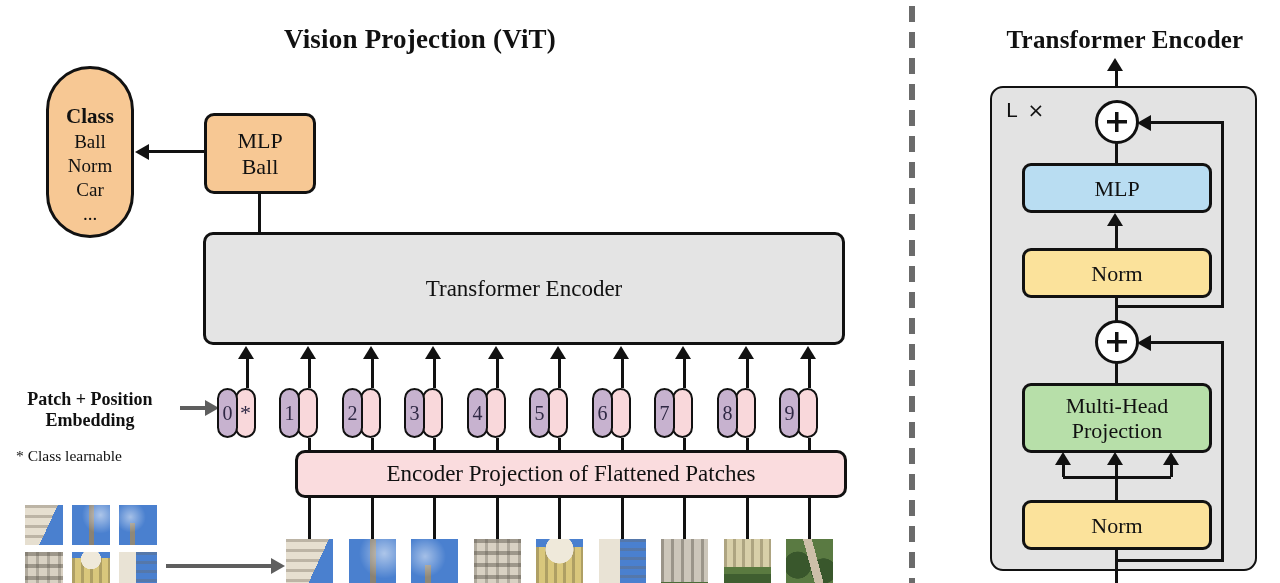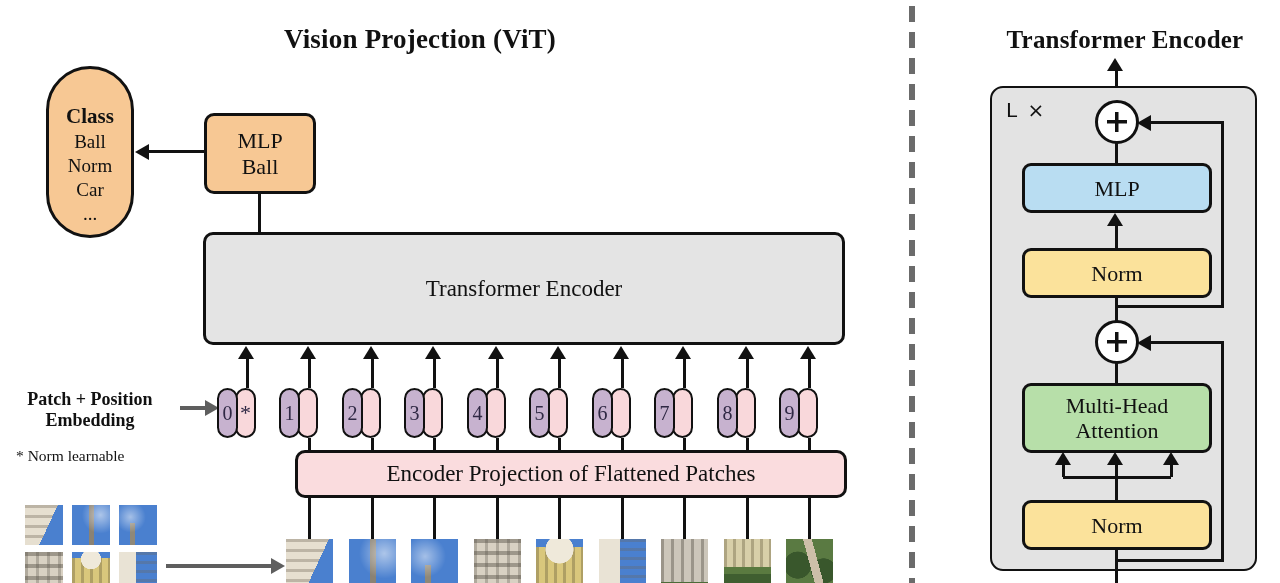--- a/index.html
+++ b/index.html
@@ -216,21 +216,21 @@
 
 <div class="pp-label">
   <div>Patch + Position</div>
   <div>Embedding</div>
 </div>
 
 <div class="gshaft" style="left:180px;top:406px;width:26px;"></div>
 <div class="ghead-right" style="left:205px;top:400px;"></div>
 
 <div class="footnote">
-  <div>* Norm learnable</div>
+  <div>* Class learnable</div>
 </div>
 
 <div class="pgrid" id="patch-grid">
     <div class="tile k-building-corner-sky"></div>
     <div class="tile k-spire-sky"></div>
     <div class="tile k-small-spire-sky"></div>
     <div class="tile k-stone-facade"></div>
     <div class="tile k-yellow-facade-dome"></div>
     <div class="tile k-tower-sky"></div>
   </div>
@@ -271,21 +271,21 @@
 <div class="rbox r-norm1">
     <div>Norm</div>
   </div>
 
 <div class="vline" style="left:1115px;top:297px;height:24px;"></div>
 <div class="plus" style="left:1095px;top:320px;"></div>
 <div class="vline" style="left:1115px;top:363px;height:21px;"></div>
 
 <div class="rbox r-mha">
   <div>Multi-Head</div>
-  <div>Attention</div>
+  <div>Projection</div>
 </div>
 
 <div class="hline" style="left:1063px;top:476px;width:108px;"></div>
 <div class="vline" style="left:1061.5px;top:463px;height:14px;"></div>
 <div class="head-up" style="left:1055px;top:452px;"></div>
 <div class="vline" style="left:1115px;top:463px;height:14px;"></div>
 <div class="head-up" style="left:1107px;top:452px;"></div>
 <div class="vline" style="left:1169.5px;top:463px;height:14px;"></div>
 <div class="head-up" style="left:1163px;top:452px;"></div>
 <div class="vline" style="left:1115px;top:478px;height:22px;"></div>

